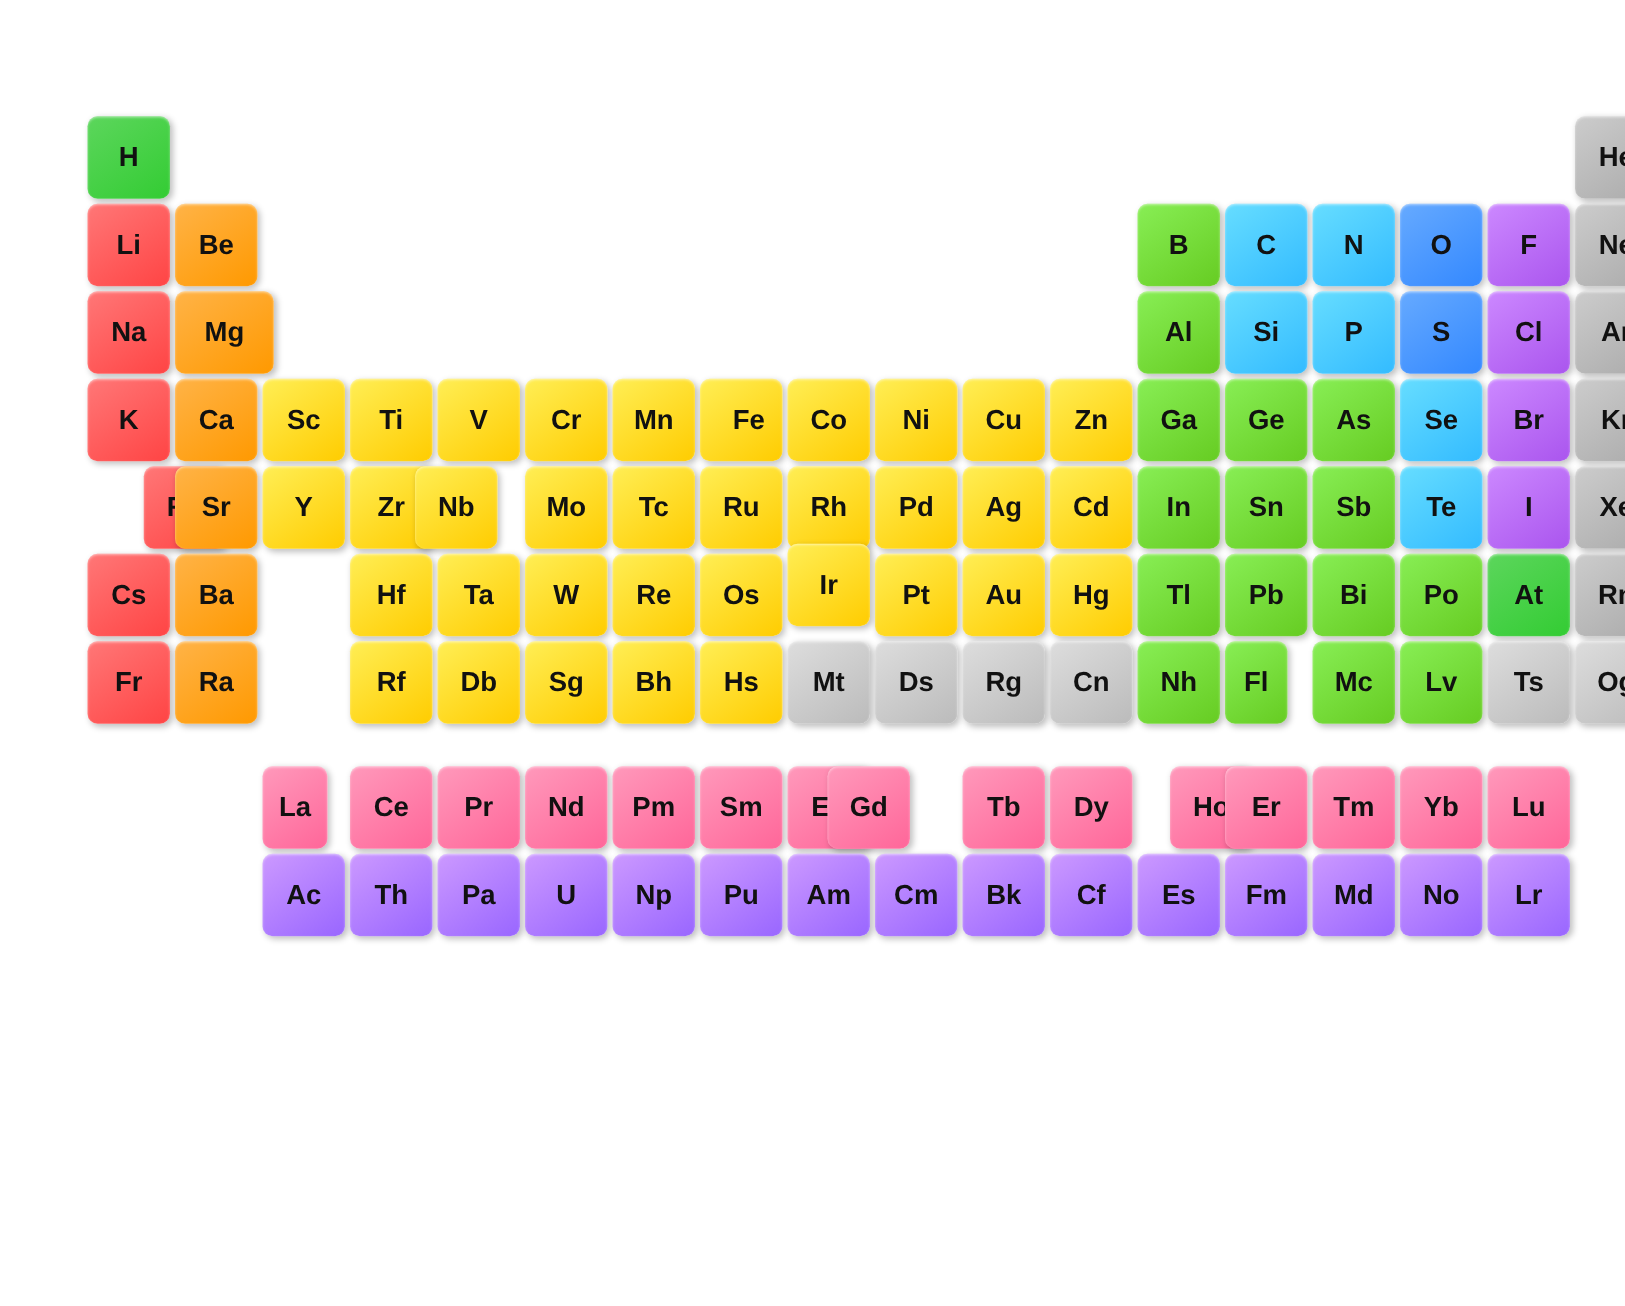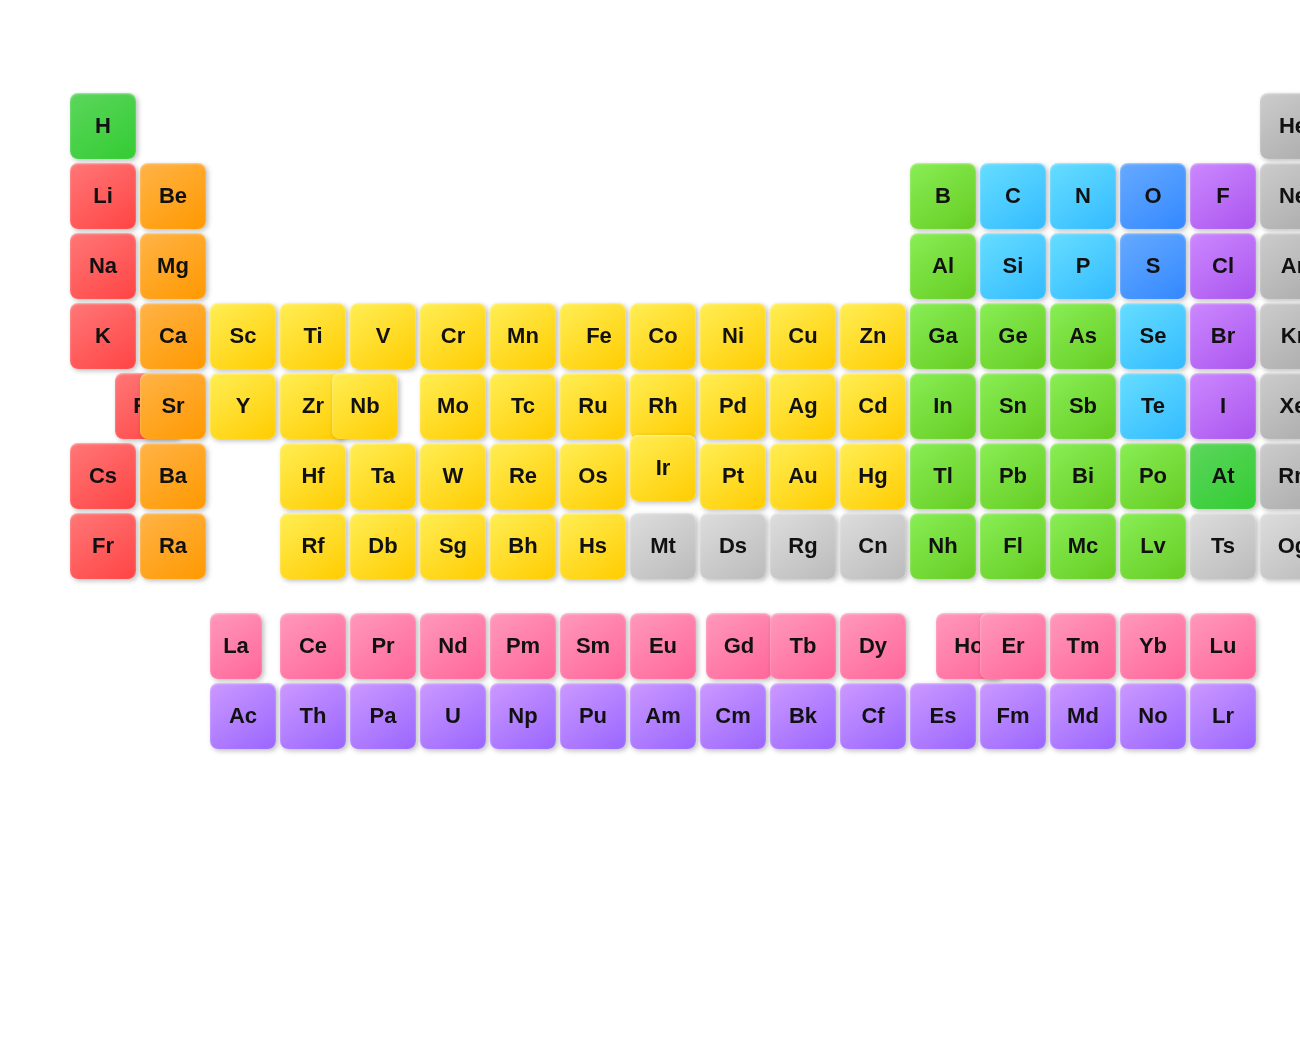--- a/index.html
+++ b/index.html
@@ -55,21 +55,21 @@
     <div class="element c-gray" style="left: 1210px; top: 30px; width: 66px; height: 66px;">He</div>
     <div class="element c-red" style="left: 20px; top: 100px; width: 66px; height: 66px;">Li</div>
     <div class="element c-orange" style="left: 90px; top: 100px; width: 66px; height: 66px;">Be</div>
     <div class="element c-lgreen" style="left: 860px; top: 100px; width: 66px; height: 66px;">B</div>
     <div class="element c-cyan" style="left: 930px; top: 100px; width: 66px; height: 66px;">C</div>
     <div class="element c-cyan" style="left: 1000px; top: 100px; width: 66px; height: 66px;">N</div>
     <div class="element c-blue" style="left: 1070px; top: 100px; width: 66px; height: 66px;">O</div>
     <div class="element c-purple" style="left: 1140px; top: 100px; width: 66px; height: 66px;">F</div>
     <div class="element c-gray" style="left: 1210px; top: 100px; width: 66px; height: 66px;">Ne</div>
     <div class="element c-red" style="left: 20px; top: 170px; width: 66px; height: 66px;">Na</div>
-    <div class="element c-orange" style="left: 90px; top: 170px; width: 66px; height: 66px;">Mg</div>
+    <div class="element c-orange" style="left: 90px; top: 170px; width: 79px; height: 66px;">Mg</div>
     <div class="element c-lgreen" style="left: 860px; top: 170px; width: 66px; height: 66px;">Al</div>
     <div class="element c-cyan" style="left: 930px; top: 170px; width: 66px; height: 66px;">Si</div>
     <div class="element c-cyan" style="left: 1000px; top: 170px; width: 66px; height: 66px;">P</div>
     <div class="element c-blue" style="left: 1070px; top: 170px; width: 66px; height: 66px;">S</div>
     <div class="element c-purple" style="left: 1140px; top: 170px; width: 66px; height: 66px;">Cl</div>
     <div class="element c-gray" style="left: 1210px; top: 170px; width: 66px; height: 66px;">Ar</div>
     <div class="element c-red" style="left: 20px; top: 240px; width: 66px; height: 66px;">K</div>
     <div class="element c-orange" style="left: 90px; top: 240px; width: 66px; height: 66px;">Ca</div>
     <div class="element c-yellow" style="left: 160px; top: 240px; width: 66px; height: 66px;">Sc</div>
     <div class="element c-yellow" style="left: 230px; top: 240px; width: 66px; height: 66px;">Ti</div>
@@ -127,33 +127,33 @@
     <div class="element c-yellow" style="left: 230px; top: 450px; width: 66px; height: 66px;">Rf</div>
     <div class="element c-yellow" style="left: 300px; top: 450px; width: 66px; height: 66px;">Db</div>
     <div class="element c-yellow" style="left: 370px; top: 450px; width: 66px; height: 66px;">Sg</div>
     <div class="element c-yellow" style="left: 440px; top: 450px; width: 66px; height: 66px;">Bh</div>
     <div class="element c-yellow" style="left: 510px; top: 450px; width: 66px; height: 66px;">Hs</div>
     <div class="element c-silver" style="left: 580px; top: 450px; width: 66px; height: 66px;">Mt</div>
     <div class="element c-silver" style="left: 650px; top: 450px; width: 66px; height: 66px;">Ds</div>
     <div class="element c-silver" style="left: 720px; top: 450px; width: 66px; height: 66px;">Rg</div>
     <div class="element c-silver" style="left: 790px; top: 450px; width: 66px; height: 66px;">Cn</div>
     <div class="element c-lgreen" style="left: 860px; top: 450px; width: 66px; height: 66px;">Nh</div>
-    <div class="element c-lgreen" style="left: 930px; top: 450px; width: 66px; height: 66px;">Fl</div>
+    <div class="element c-lgreen" style="left: 930px; top: 450px; width: 50px; height: 66px;">Fl</div>
     <div class="element c-lgreen" style="left: 1000px; top: 450px; width: 66px; height: 66px;">Mc</div>
     <div class="element c-lgreen" style="left: 1070px; top: 450px; width: 66px; height: 66px;">Lv</div>
     <div class="element c-silver" style="left: 1140px; top: 450px; width: 66px; height: 66px;">Ts</div>
     <div class="element c-silver" style="left: 1210px; top: 450px; width: 66px; height: 66px;">Og</div>
     <div class="element c-pink" style="left: 160px; top: 550px; width: 52px; height: 66px;">La</div>
     <div class="element c-pink" style="left: 230px; top: 550px; width: 66px; height: 66px;">Ce</div>
     <div class="element c-pink" style="left: 300px; top: 550px; width: 66px; height: 66px;">Pr</div>
     <div class="element c-pink" style="left: 370px; top: 550px; width: 66px; height: 66px;">Nd</div>
     <div class="element c-pink" style="left: 440px; top: 550px; width: 66px; height: 66px;">Pm</div>
     <div class="element c-pink" style="left: 510px; top: 550px; width: 66px; height: 66px;">Sm</div>
     <div class="element c-pink" style="left: 580px; top: 550px; width: 66px; height: 66px;">Eu</div>
-    <div class="element c-pink" style="left: 656px; top: 550px; width: 66px; height: 66px;">Gd</div>
+    <div class="element c-pink" style="left: 612px; top: 550px; width: 66px; height: 66px;">Gd</div>
     <div class="element c-pink" style="left: 720px; top: 550px; width: 66px; height: 66px;">Tb</div>
     <div class="element c-pink" style="left: 790px; top: 550px; width: 66px; height: 66px;">Dy</div>
     <div class="element c-pink" style="left: 860px; top: 550px; width: 66px; height: 66px; margin-left: 26px;">Ho</div>
     <div class="element c-pink" style="left: 930px; top: 550px; width: 66px; height: 66px;">Er</div>
     <div class="element c-pink" style="left: 1000px; top: 550px; width: 66px; height: 66px;">Tm</div>
     <div class="element c-pink" style="left: 1070px; top: 550px; width: 66px; height: 66px;">Yb</div>
     <div class="element c-pink" style="left: 1140px; top: 550px; width: 66px; height: 66px;">Lu</div>
     <div class="element c-lavender" style="left: 160px; top: 620px; width: 66px; height: 66px;">Ac</div>
     <div class="element c-lavender" style="left: 230px; top: 620px; width: 66px; height: 66px;">Th</div>
     <div class="element c-lavender" style="left: 300px; top: 620px; width: 66px; height: 66px;">Pa</div>

